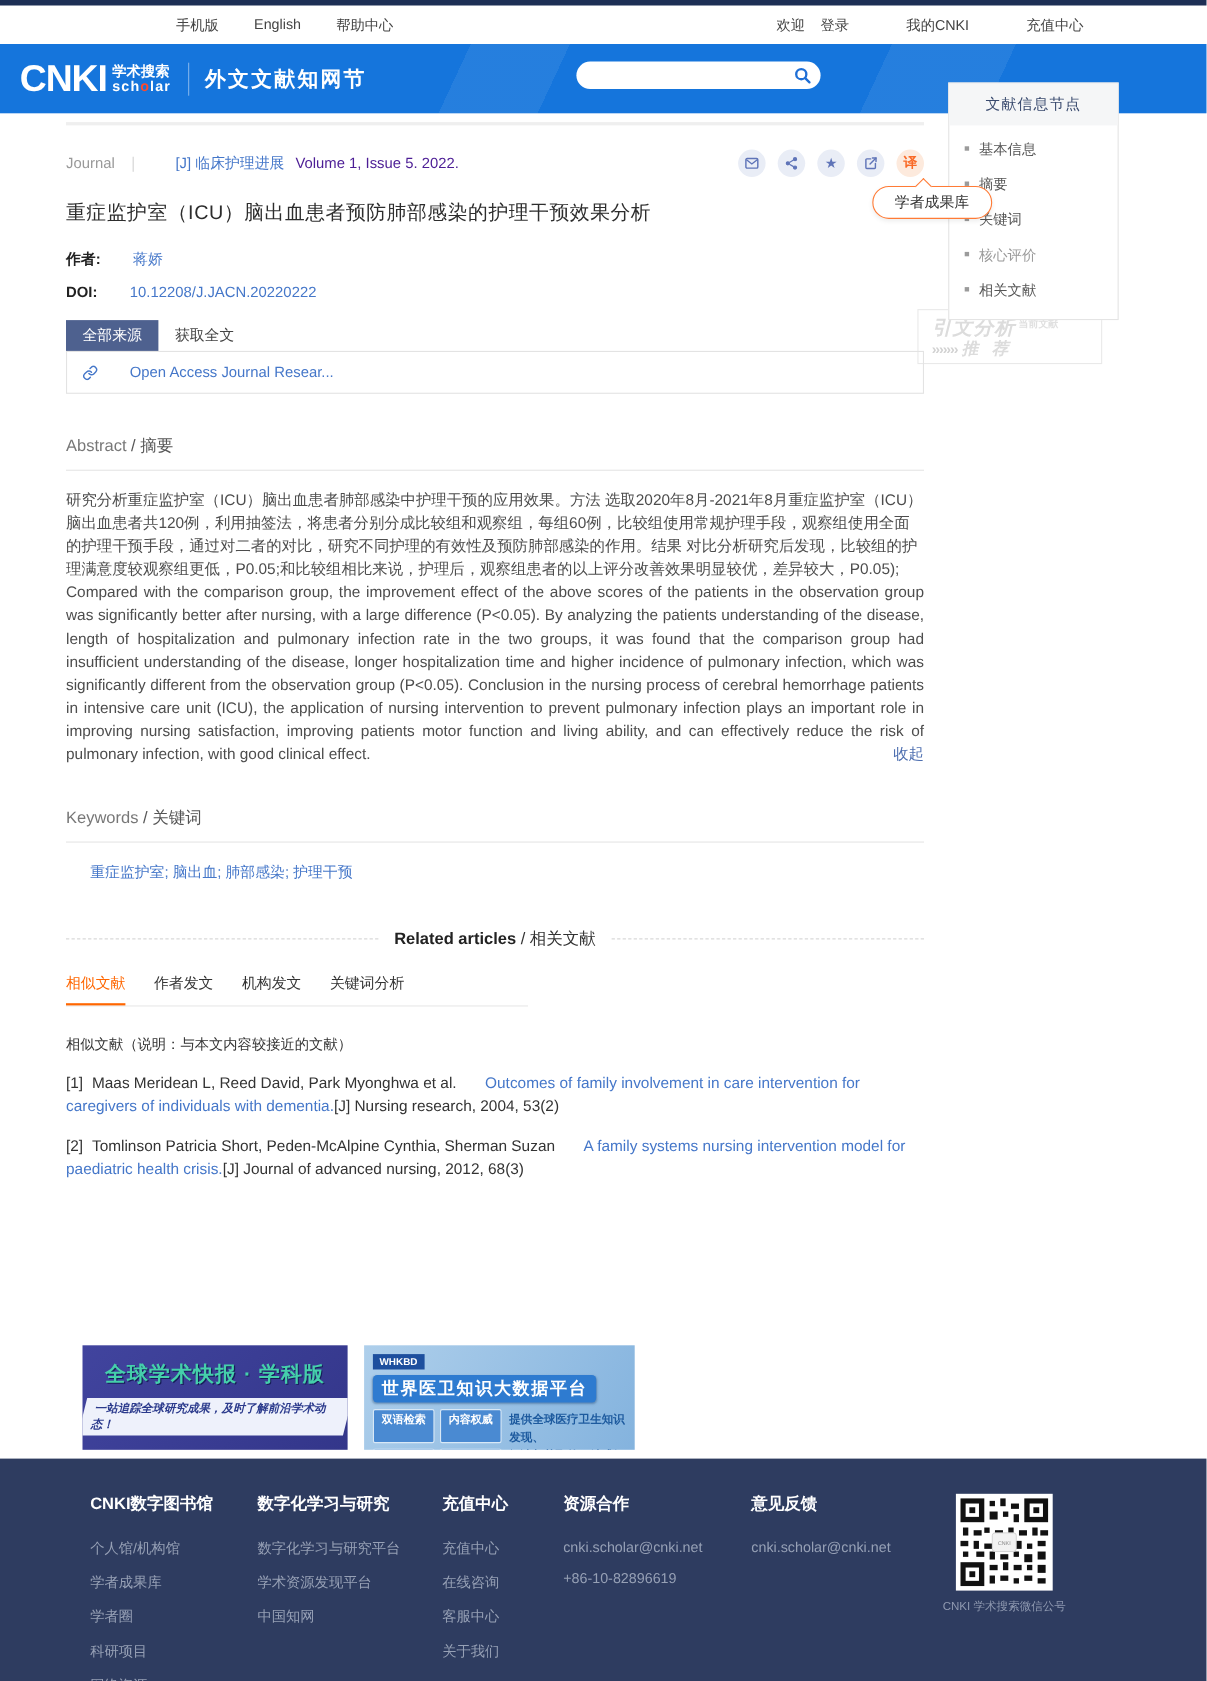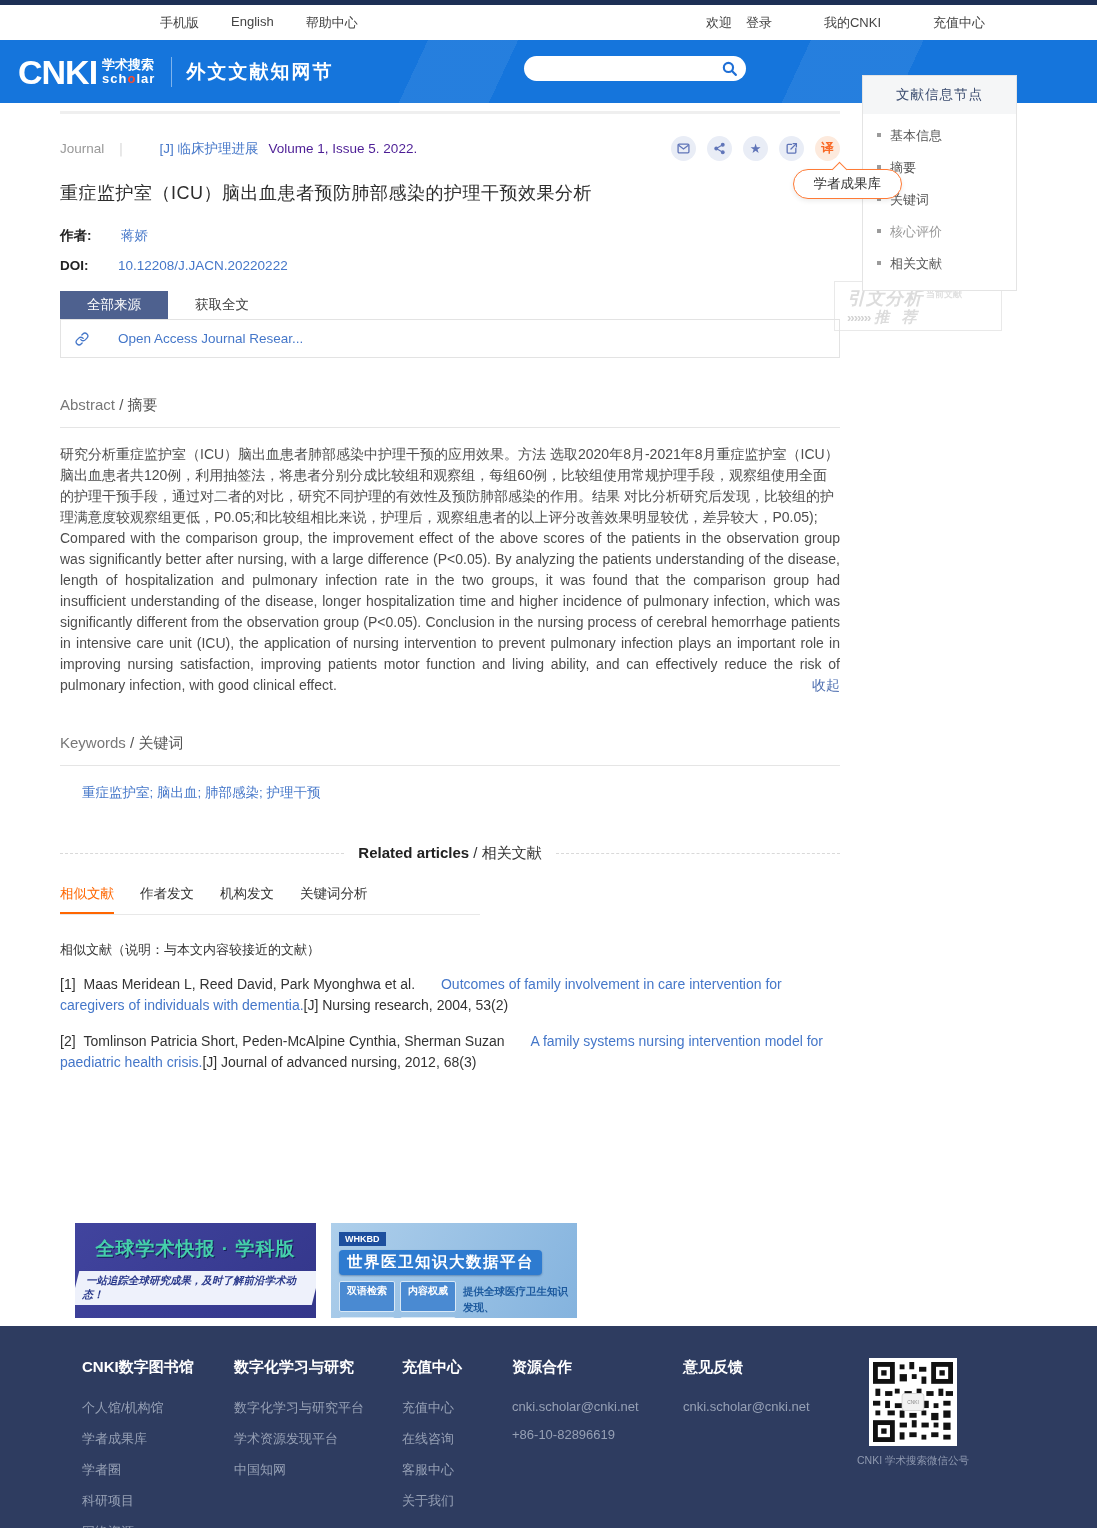--- a/index.html
+++ b/index.html
@@ -47,21 +47,21 @@
   .tooltip { position:absolute; top:33px; right:-62px; background:#fff; border:1px solid #ff7b36; border-radius:15px; padding:5px 20px; font-size:13.5px; color:#333; box-shadow:0 2px 5px rgba(0,0,0,0.08); z-index:30; white-space:nowrap; }
   .tooltip::before { content:""; position:absolute; top:-6px; right:56px; width:10px; height:10px; background:#fff; border-left:1px solid #ff7b36; border-top:1px solid #ff7b36; transform:rotate(45deg); }
 
   .art-title { margin-top:20px; font-size:18px; font-weight:400; color:#2d2d2d; letter-spacing:0.5px; }
   .author-row { margin-top:22px; font-size:13.5px; }
   .author-row b { color:#222; }
   .doi-row { margin-top:13px; font-size:13.5px; }
   .doi-row b { color:#222; }
 
   .src-tabs { margin-top:18px; display:flex; }
-  .src-tab { font-size:13.5px; padding:5px 27px; cursor:pointer; }
+  .src-tab { font-size:13.5px; padding:5px 15px; cursor:pointer; }
   .src-tab.active { background:#4e618f; color:#fff; }
   .src-tab.plain { color:#444; }
   .src-box { border:1px solid #e3e3e3; padding:11px 14px; display:flex; align-items:center; gap:7px; font-size:13.5px; }
 
   .sec-head { margin-top:38px; font-size:15px; color:#555; }
   .sec-head .en { color:#777; }
   .sec-rule { height:1px; background:#e5e5e5; margin-top:12px; }
 
   .abstract-text { margin-top:16px; font-size:14px; line-height:21px; color:#4d4d4d; }
   .abstract-text .zh { display:block; text-align:left; }

